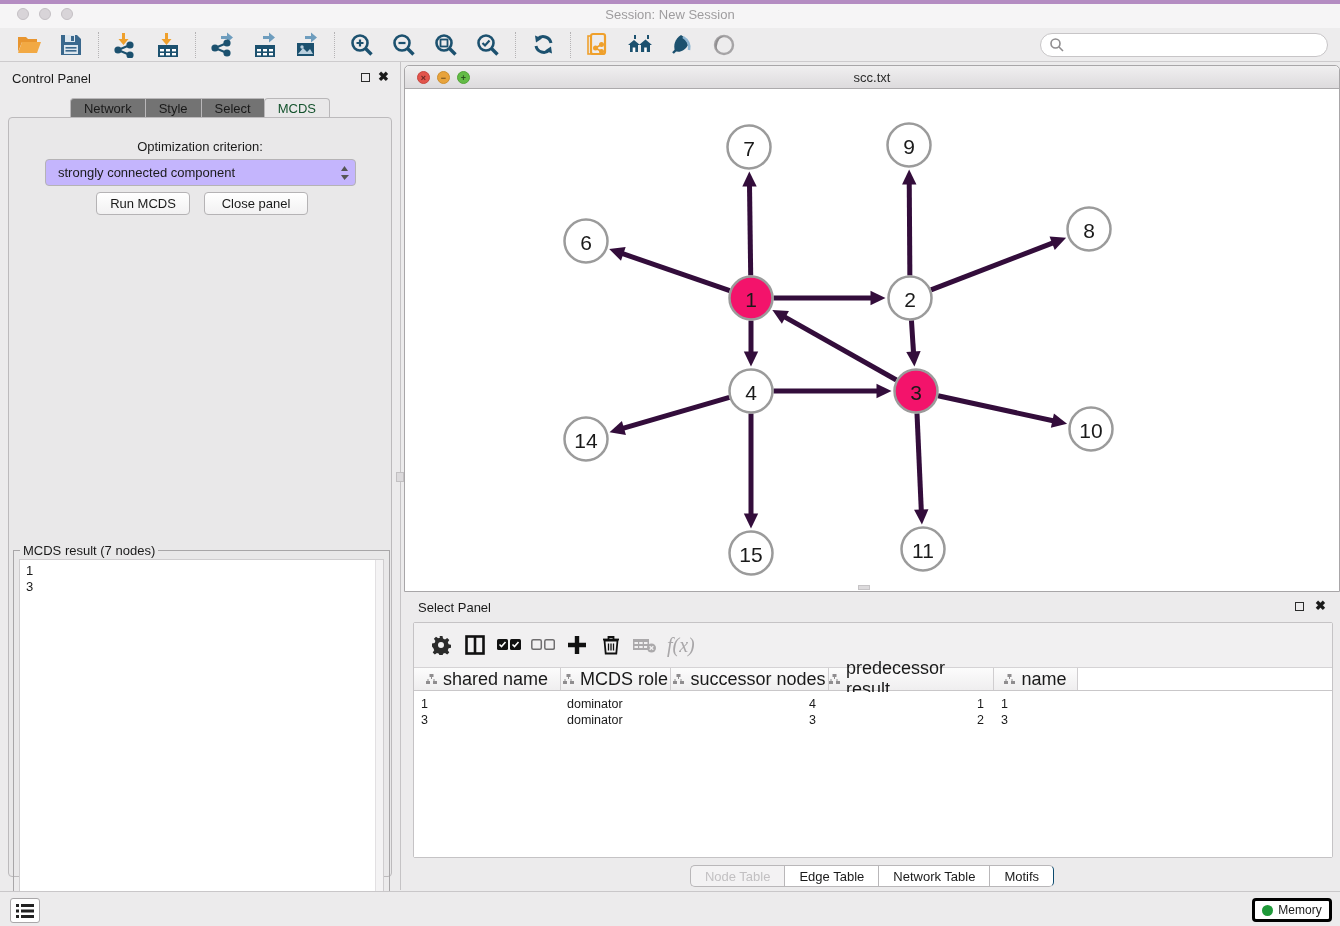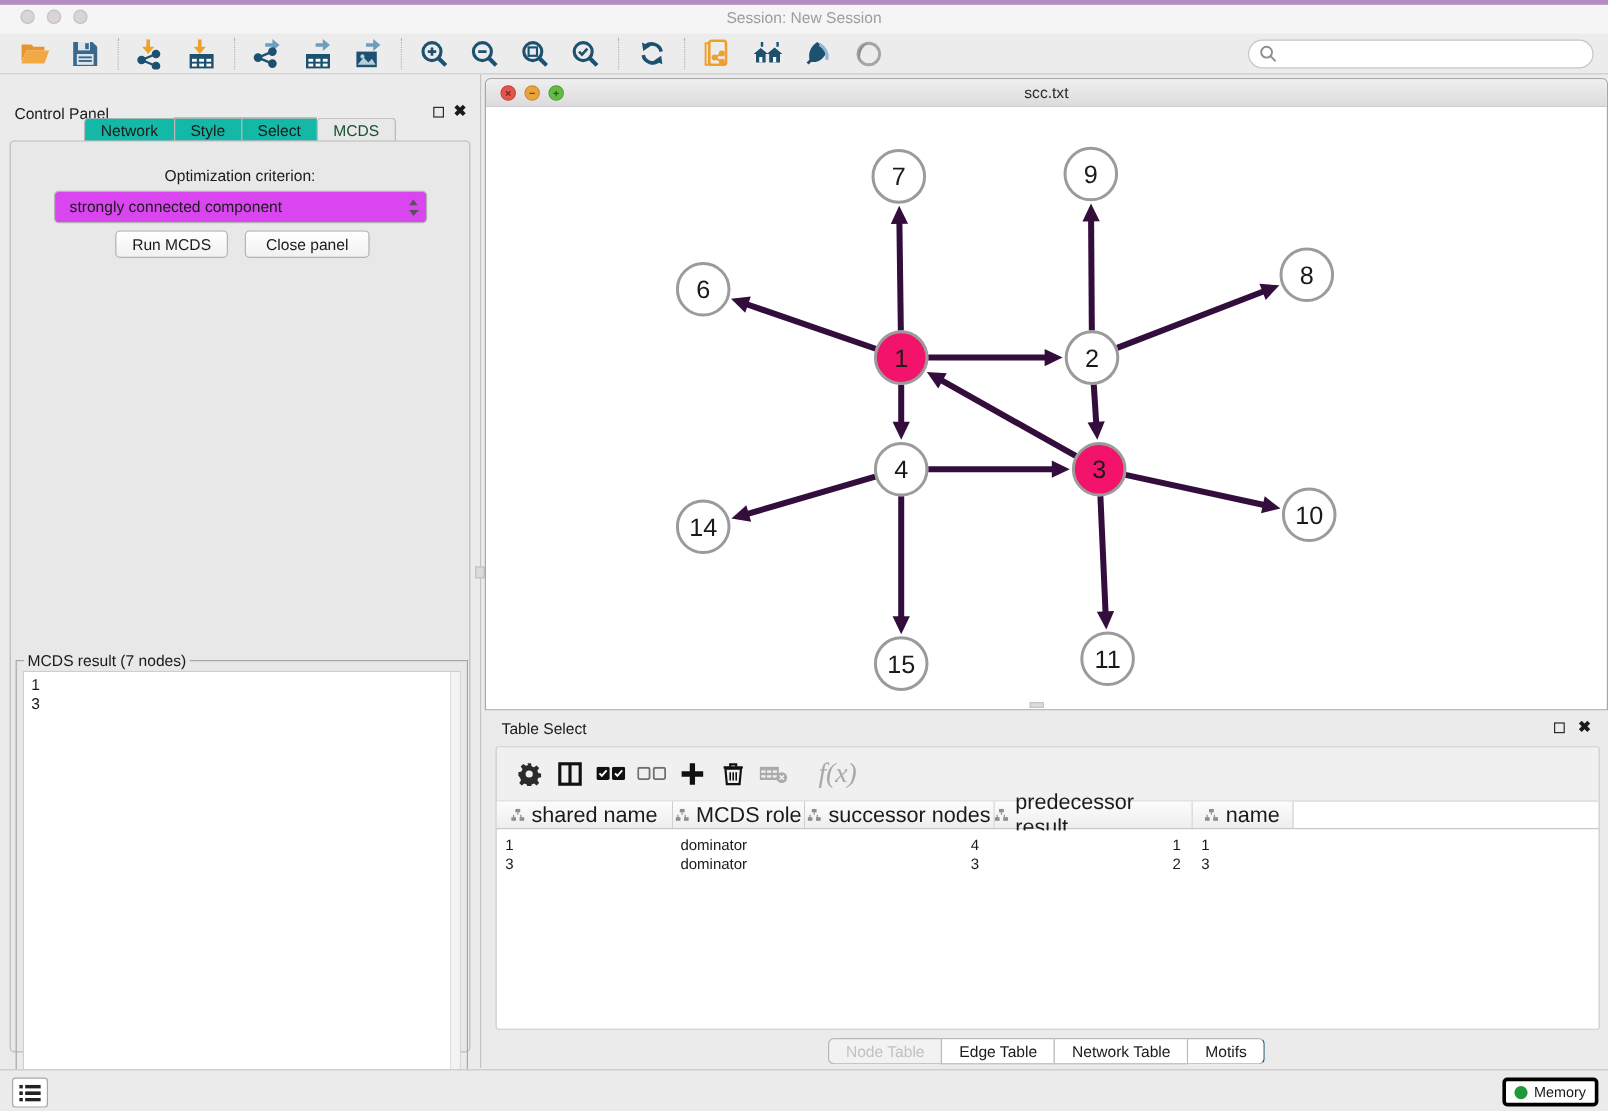--- a/index.html
+++ b/index.html
@@ -20,34 +20,34 @@
   
   #toolbar { left:0; top:28px; width:1340px; height:34px; background:#EDECED; border-bottom:1px solid #CDCBCD;
              display:flex; align-items:center; padding-left:8px; }
   .tbtn { width:30px; height:30px; margin:0 6px; display:flex; align-items:center; justify-content:center; }
   .tsep { width:1px; height:26px; margin:0 6px; border-left:1px dotted #B5B3B5; }
   #search-wrap { position:absolute; right:12px; top:33px; width:288px; height:24px; background:#fff;
                  border:1px solid #C7C5C7; border-radius:12px; display:flex; align-items:center; padding-left:8px; }
 
   
   #control-panel { left:0; top:62px; width:401px; height:828px; background:#ECEBEC; border-right:1px solid #C5C3C5; }
-  #cp-header { position:absolute; left:0; top:16px; width:100%; height:30px; }
+  #cp-header { position:absolute; left:0; top:0; width:100%; height:30px; }
   #cp-title { position:absolute; left:12px; top:9px; font-size:13px; }
   .panel-float { position:absolute; top:11px; width:9px; height:9px; border:1.5px solid #2b2b2b; background:transparent; }
   .panel-close { position:absolute; top:7px; font-size:13px; font-weight:bold; color:#1a1a1a; }
   #cp-tabs { position:absolute; left:0; top:36px; width:100%; height:20px; display:flex; justify-content:center; }
-  .cp-tab { height:20px; padding:0 13px; font-size:13px; line-height:19px; background:#14b8a6;
+  .cp-tab { height:20px; padding:0 13px; font-size:13px; line-height:19px; background:#737373;
             border:1px solid #B9B7B9; border-right:none; }
   .cp-tab:first-child { border-top-left-radius:4px; }
   .cp-tab:last-child { border-right:1px solid #B9B7B9; border-top-right-radius:4px; }
   .cp-tab.active { background:#E9E8E9; color:#14532d; height:22px; border-bottom:none; border-top-left-radius:4px; border-top-right-radius:4px; }
   #cp-body { position:absolute; left:8px; top:55px; width:384px; height:760px; background:#E9E8E9;
              border:1px solid #BCBABC; border-radius:4px; }
   #opt-label { position:absolute; left:0; width:100%; top:21px; text-align:center; font-size:13px; }
-  #criterion-select { position:absolute; left:36px; top:41px; width:311px; height:27px; background:#d946ef;
+  #criterion-select { position:absolute; left:36px; top:41px; width:311px; height:27px; background:#c4b5fd;
                       border:1px solid #B5B3B5; border-radius:4px; display:flex; align-items:center;
                       padding:0 6px 0 12px; font-size:13px; }
   #criterion-select .grow { flex:1; }
   .btn { position:absolute; height:23px; background:linear-gradient(#FFFFFF,#F2F1F2); border:1px solid #B5B3B5;
          border-radius:4px; font-size:13px; text-align:center; line-height:21px; }
   #run-btn  { left:87px; top:74px; width:94px; }
   #closep-btn { left:195px; top:74px; width:104px; }
   #result-box { position:absolute; left:4px; top:432px; width:377px; height:377px; border:1px solid #A8A6A8; }
   #result-legend { position:absolute; left:6px; top:-8px; background:#E9E8E9; padding:0 3px; font-size:13px; }
   #result-area { position:absolute; left:5px; top:8px; right:5px; bottom:7px; background:#fff; border:1px solid #CFCDCF; }
@@ -68,21 +68,21 @@
   #vsplit-grip { left:396px; top:472px; width:8px; height:10px; background:#DCDADC; border:1px solid #C2C0C2; }
 
   
   #table-panel { left:404px; top:592px; width:936px; height:299px; background:#ECEBEC; }
   #tp-title { position:absolute; left:14px; top:8px; font-size:13px; }
   #tp-container { position:absolute; left:9px; top:30px; width:920px; height:236px; background:#fff;
                   border:1px solid #C5C3C5; border-radius:2px; }
   #tp-toolbar { position:absolute; left:0; top:0; width:100%; height:44px; background:#F1F0F1;
                 display:flex; align-items:center; padding-left:10px; }
   .tp-btn { width:34px; height:34px; display:flex; align-items:center; justify-content:center; }
-  #fx-label { font-size:23px; font-style:italic; font-family:"Liberation Serif",serif; color:#A9A7A9; margin-left:20px; }
+  #fx-label { font-size:20px; font-style:italic; font-family:"Liberation Serif",serif; color:#A9A7A9; margin-left:5px; }
   #tp-header { position:absolute; left:0; top:44px; width:100%; height:24px; display:flex;
                border-top:1px solid #D5D3D5; border-bottom:1px solid #C9C7C9; background:#fff; }
   .th-cell { height:100%; background:linear-gradient(#FCFCFC,#EFEEEF); border-right:1px solid #D0CED0;
              display:flex; align-items:center; justify-content:center; gap:6px; font-size:18px; color:#1a1a1a; }
   .th-cell svg { flex:none; }
   #tp-rows { position:absolute; left:0; top:69px; width:100%; bottom:0; background:#fff; }
   .t-row { display:flex; height:16px; font-size:12.5px; }
   .t-cell { overflow:hidden; white-space:nowrap; }
   #tp-tabs { position:absolute; left:0; top:273px; width:100%; display:flex; justify-content:center; }
   .tp-tab { height:22px; padding:0 14px; font-size:13px; line-height:21px; background:#fff;
@@ -418,21 +418,21 @@
       </g>
       <g>
         <circle cx="346" cy="464" r="21.5" fill="#FFFFFF" stroke="#9B9B9B" stroke-width="2.5"></circle>
         <text x="346" y="465" text-anchor="middle" dominant-baseline="central" font-size="21" fill="#1a1a1a" font-family="&quot;Liberation Sans&quot;, sans-serif">15</text>
       </g>
     </svg>
   <div id="net-hgrip"></div>
 </div>
 
 <div id="table-panel" class="abs">
-  <span id="tp-title">Table Select</span>
+  <span id="tp-title">Select Panel</span>
   <span class="panel-float" style="right:36px;top:10px"></span>
   <span class="panel-close" style="right:14px;top:6px">✖</span>
 
   <div id="tp-container">
     <div id="tp-toolbar">
       <span class="tp-btn">
         <svg width="20" height="20" viewBox="0 0 20 20">
             <path fill="#2b2b2b" d="M8.5 1h3l.5 2.6 2 .8 2.2-1.5 2.1 2.1-1.5 2.2.8 2 2.6.5v3l-2.6.5-.8 2 1.5 2.2-2.1 2.1-2.2-1.5-2 .8-.5 2.6h-3l-.5-2.6-2-.8-2.2 1.5-2.1-2.1 1.5-2.2-.8-2L1 11.5v-3l2.6-.5.8-2-1.5-2.2 2.1-2.1 2.2 1.5 2-.8z"></path>
             <circle cx="10" cy="10" r="3" fill="#F1F0F1"></circle>
           </svg>

